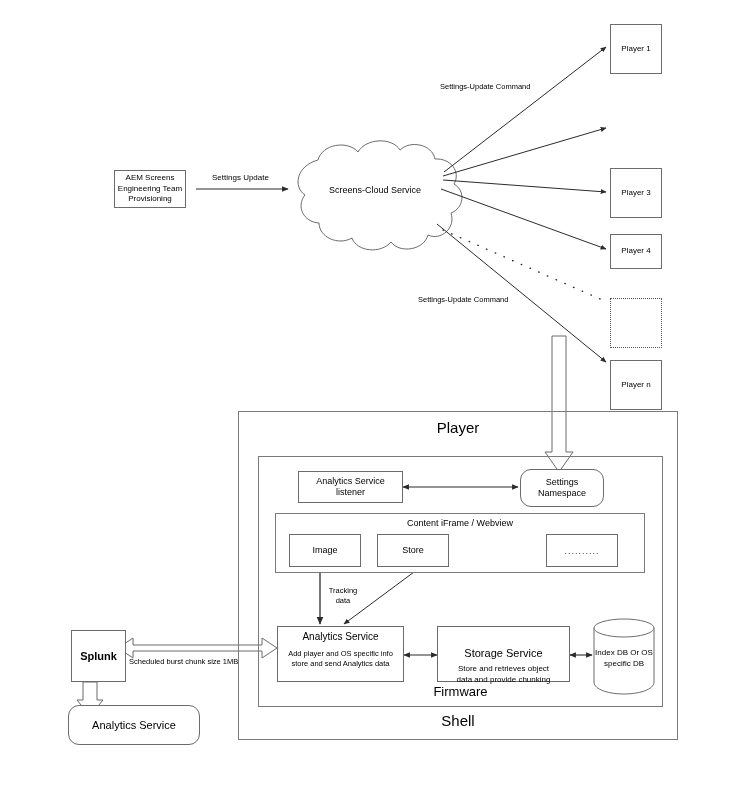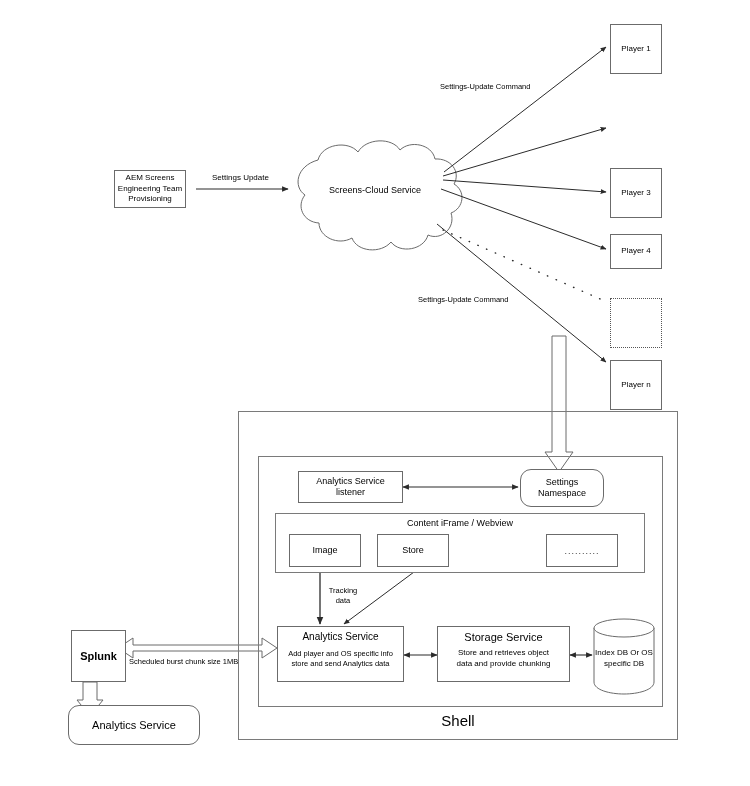--- a/index.html
+++ b/index.html
@@ -209,25 +209,31 @@
     <span>Player 4</span>
   </div>
   <div class="node dotted t8" style="left:610px; top:298px; width:52px; height:50px;">
     <span></span>
   </div>
   <div class="node boxed t8" style="left:610px; top:360px; width:52px; height:50px;">
     <span>Player n</span>
   </div>
 
   <div class="container-box" style="left:238px; top:411px; width:440px; height:329px;"></div>
+  <div class="container-label t15" style="left:238px; top:419px; width:440px;">
+    <span>Player</span>
+  </div>
   <div class="container-label t15" style="left:238px; top:712px; width:440px;">
     <span>Shell</span>
   </div>
 
   <div class="container-box" style="left:258px; top:456px; width:405px; height:251px;"></div>
+  <div class="container-label t13" style="left:258px; top:684px; width:405px;">
+    <span>Firmware</span>
+  </div>
 
   <div class="node boxed t9" style="left:298px; top:471px; width:105px; height:32px;">
     <span class="title-line">Analytics Service</span>
     <span class="title-line">listener</span>
   </div>
 
   <div class="node rounded t9" style="left:520px; top:469px; width:84px; height:38px;">
     <span class="title-line">Settings</span>
     <span class="title-line">Namespace</span>
   </div>
@@ -245,21 +251,21 @@
   <div class="node boxed dots-fill" style="left:546px; top:534px; width:72px; height:33px;">
     <span>..........</span>
   </div>
 
   <div class="node boxed" style="left:277px; top:626px; width:127px; height:56px; justify-content:flex-start; padding-top:4px;">
     <span class="t10" style="margin-bottom:5px;">Analytics Service</span>
     <span class="t7 sub-line">Add player and OS specific info</span>
     <span class="t7 sub-line">store and send Analytics data</span>
   </div>
 
-  <div class="node boxed" style="left:437px; top:626px; width:133px; height:56px; justify-content:flex-start; padding-top:3px;">
+  <div class="node boxed" style="left:437px; top:626px; width:133px; height:56px; justify-content:flex-start; padding-top:19px;">
     <span class="t11" style="margin-bottom:4px;">Storage Service</span>
     <span class="t8 sub-line">Store and retrieves object</span>
     <span class="t8 sub-line">data and provide chunking</span>
   </div>
 
   <div class="cyl-label t8" style="left:592px; top:648px; width:64px;">
     <span class="title-line">Index DB Or OS</span>
     <span class="title-line">specific DB</span>
   </div>
 

